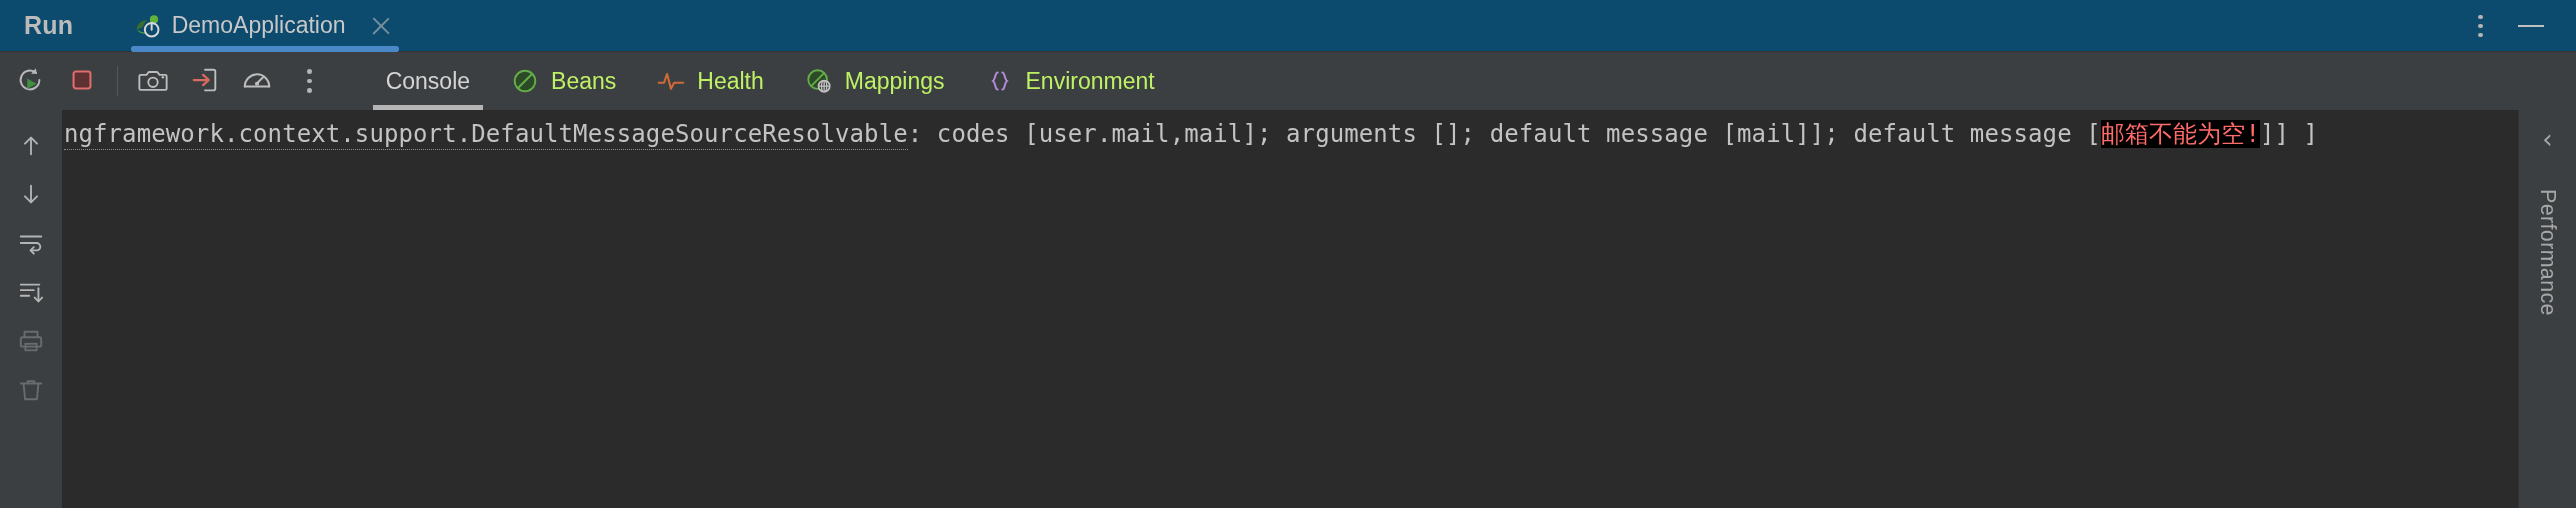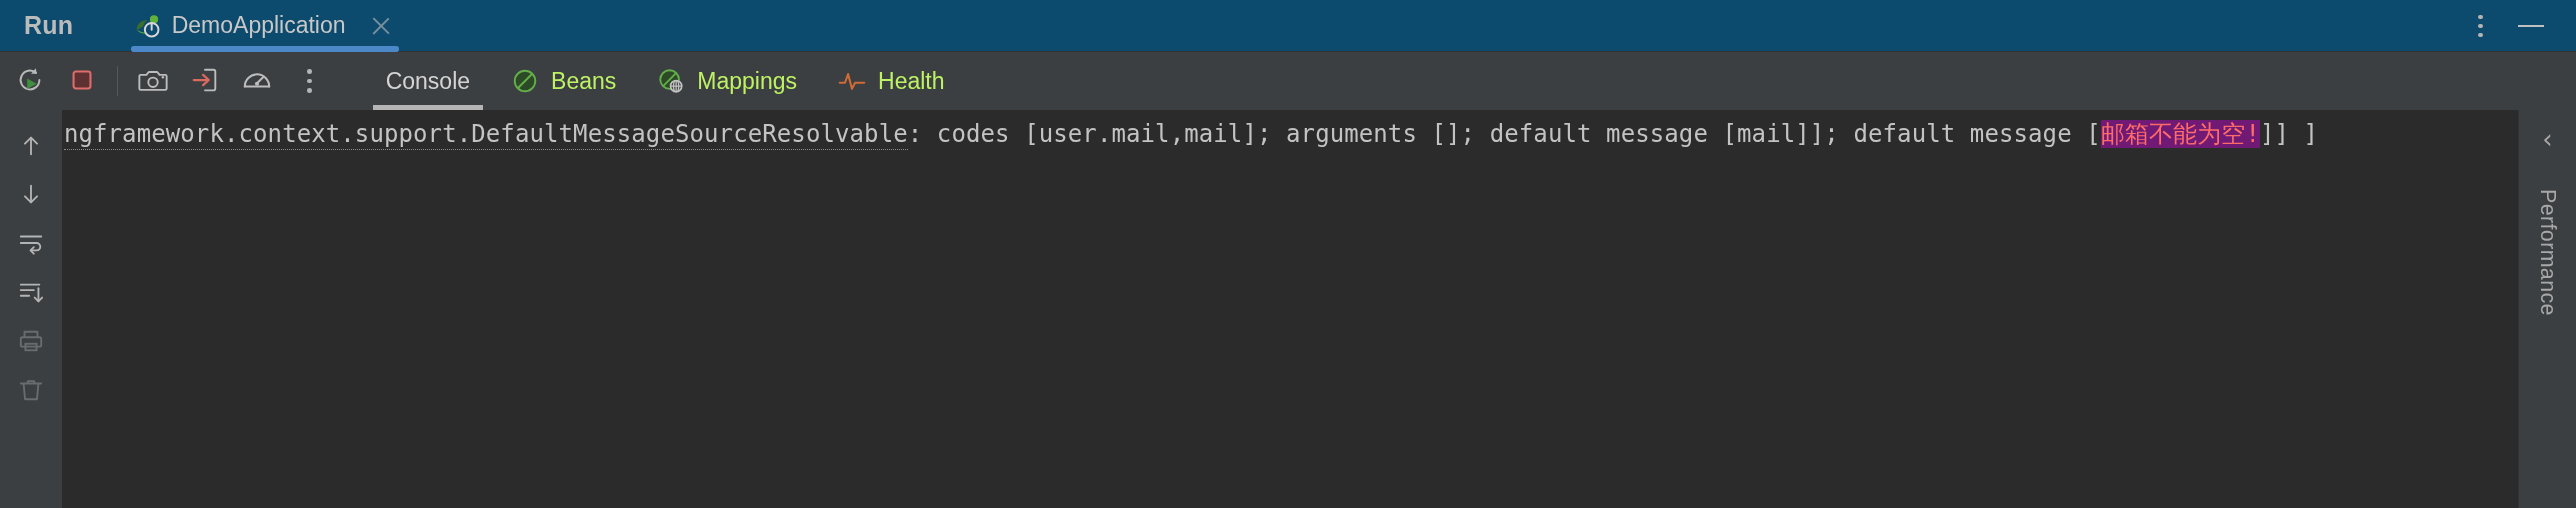--- a/index.html
+++ b/index.html
@@ -276,21 +276,21 @@
   }
 
   .hyperlink {
     color: #c3c3c3;
     border-bottom: 1.9px dotted #8d8d8d;
     padding-bottom: 0.9px;
   }
 
   .err-highlight {
     color: #ff6b68;
-    background: #701a75;
+    background: #000000;
   }
 
   
   .console-scroll {
     position: absolute;
     right: 0;
     top: 0;
     bottom: 0;
     width: 18.6px;
     background: #2b2b2b;
@@ -441,40 +441,49 @@
           <svg width="28" height="28" viewBox="0 0 30 30" xmlns="http://www.w3.org/2000/svg">
             <circle cx="15" cy="15" r="11" fill="#2d4a26" stroke="#63ad4a" stroke-width="2"></circle>
             <path d="M7.5 22.5 L22.5 7.5" stroke="#63ad4a" stroke-width="2"></path>
           </svg>
         </span>
         <span class="vt-label">Beans</span>
       </div>
 
       <div class="view-tab">
         <span class="vt-icon">
+          <svg width="30" height="28" viewBox="0 0 32 30" xmlns="http://www.w3.org/2000/svg">
+            <path d="M2 17 H8 L11.5 7 L16 24 L19.5 17 H30" fill="none" stroke="#cf6b35" stroke-width="2.3" stroke-linecap="round" stroke-linejoin="round"></path>
+          </svg>
+        </span>
+        <span class="vt-label">Health</span>
+      </div>
+
+      <div class="view-tab">
+        <span class="vt-icon">
           <svg width="28" height="28" viewBox="0 0 30 30" xmlns="http://www.w3.org/2000/svg">
             <circle cx="13.5" cy="13.5" r="10" fill="#2d4a26" stroke="#63ad4a" stroke-width="2"></circle>
             <path d="M6.6 20.4 L20.4 6.6" stroke="#63ad4a" stroke-width="2"></path>
             <circle cx="20.5" cy="20.5" r="6" fill="#3c3f41" stroke="#c2c2c2" stroke-width="1.8"></circle>
             <path d="M14.5 20.5 h12 M20.5 14.5 v12" stroke="#c2c2c2" stroke-width="1.4"></path>
             <ellipse cx="20.5" cy="20.5" rx="2.8" ry="6" fill="none" stroke="#c2c2c2" stroke-width="1.4"></ellipse>
           </svg>
         </span>
         <span class="vt-label">Mappings</span>
       </div>
 
       <div class="view-tab">
         <span class="vt-icon">
-          <svg width="30" height="28" viewBox="0 0 32 30" xmlns="http://www.w3.org/2000/svg">
-            <path d="M2 17 H8 L11.5 7 L16 24 L19.5 17 H30" fill="none" stroke="#cf6b35" stroke-width="2.3" stroke-linecap="round" stroke-linejoin="round"></path>
-          </svg>
-        </span>
-        <span class="vt-label">Health</span>
-      </div>
-
+          <svg width="28" height="28" viewBox="0 0 30 30" xmlns="http://www.w3.org/2000/svg">
+            <path d="M12.5 6 C9.5 6 10.5 13 7.5 15 C10.5 17 9.5 24 12.5 24" fill="none" stroke="#b38cdb" stroke-width="2.1" stroke-linecap="round"></path>
+            <path d="M17.5 6 C20.5 6 19.5 13 22.5 15 C19.5 17 20.5 24 17.5 24" fill="none" stroke="#b38cdb" stroke-width="2.1" stroke-linecap="round"></path>
+          </svg>
+        </span>
+        <span class="vt-label">Environment</span>
+      </div>
 
     </div>
   </div>
 
   <div class="body-wrap">
 
     <div class="gutter">
 
       <div class="g-icon">
         <span>

